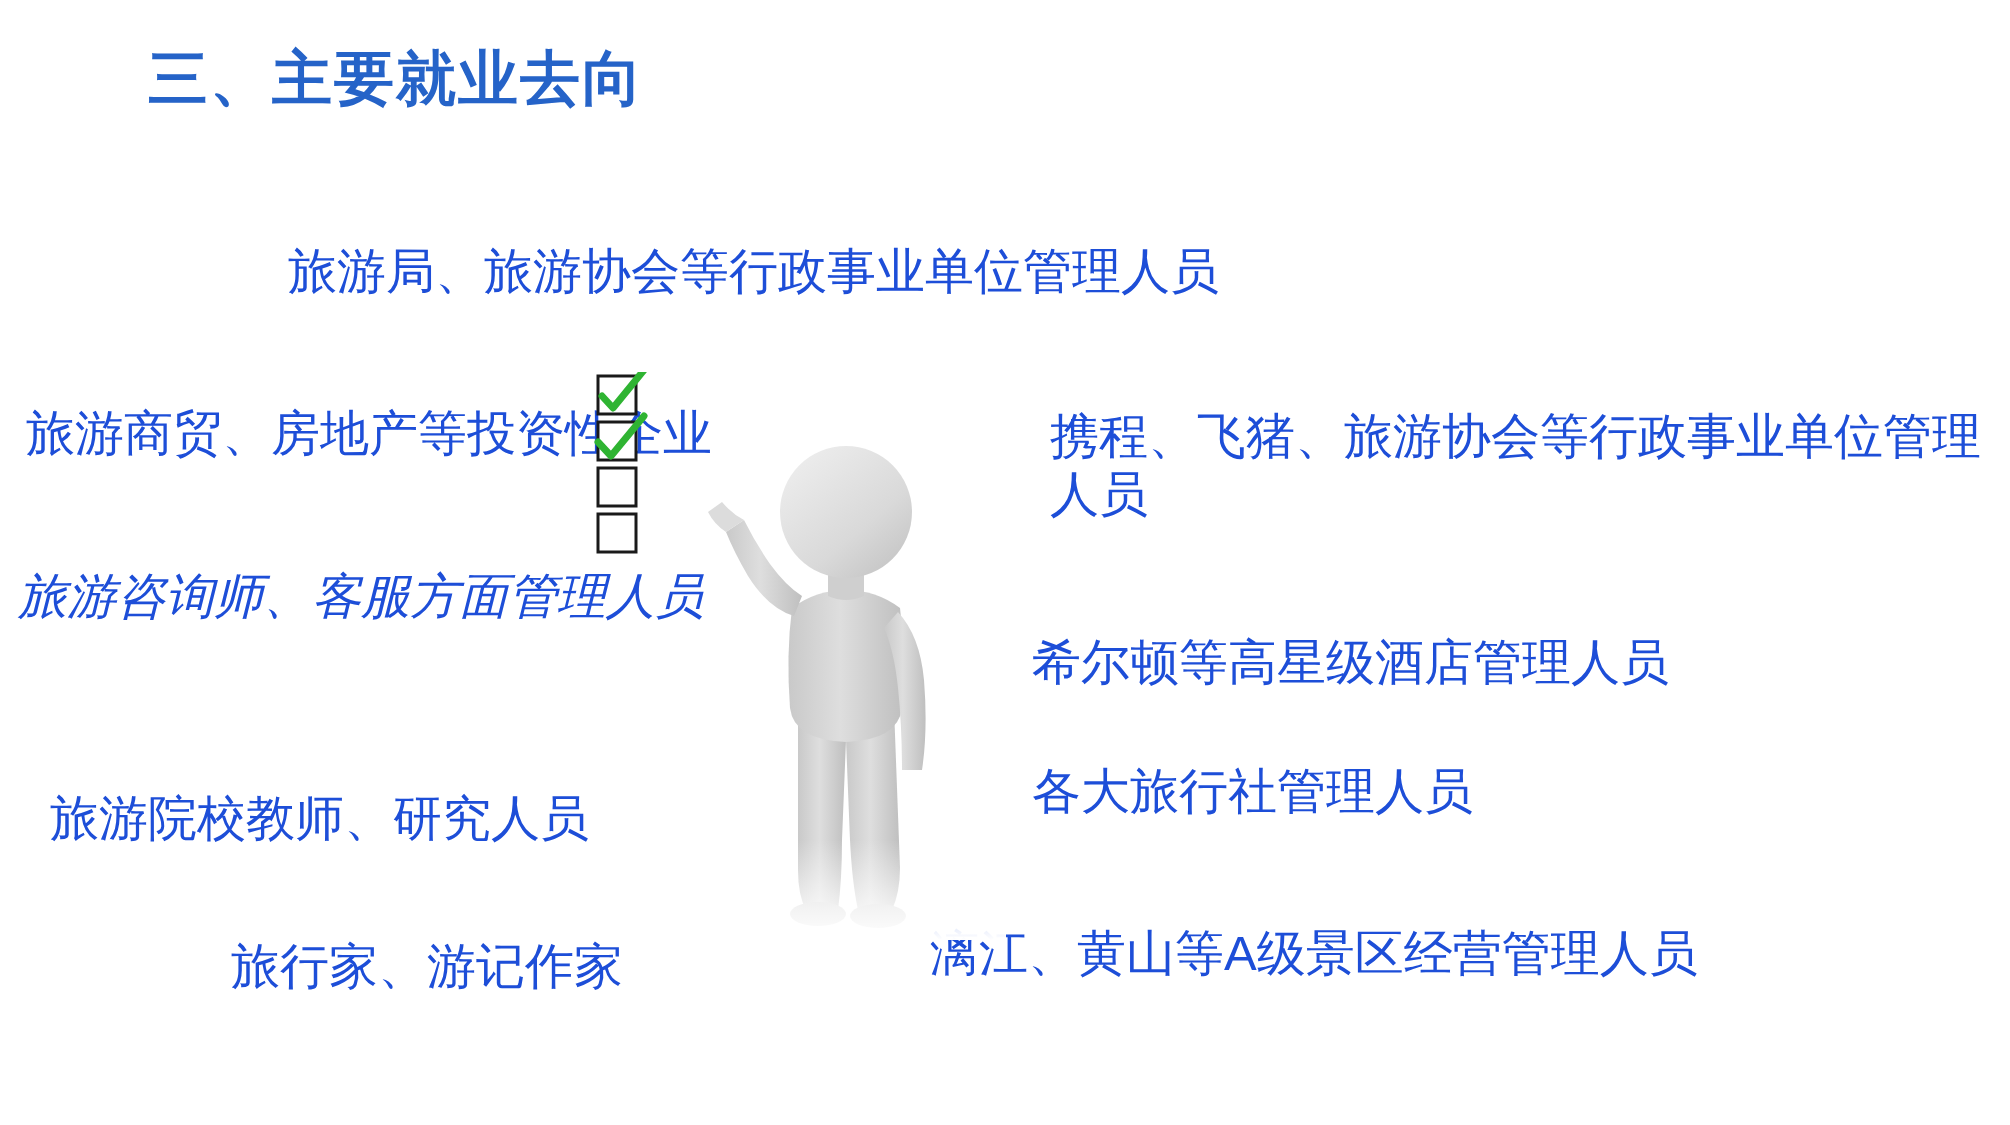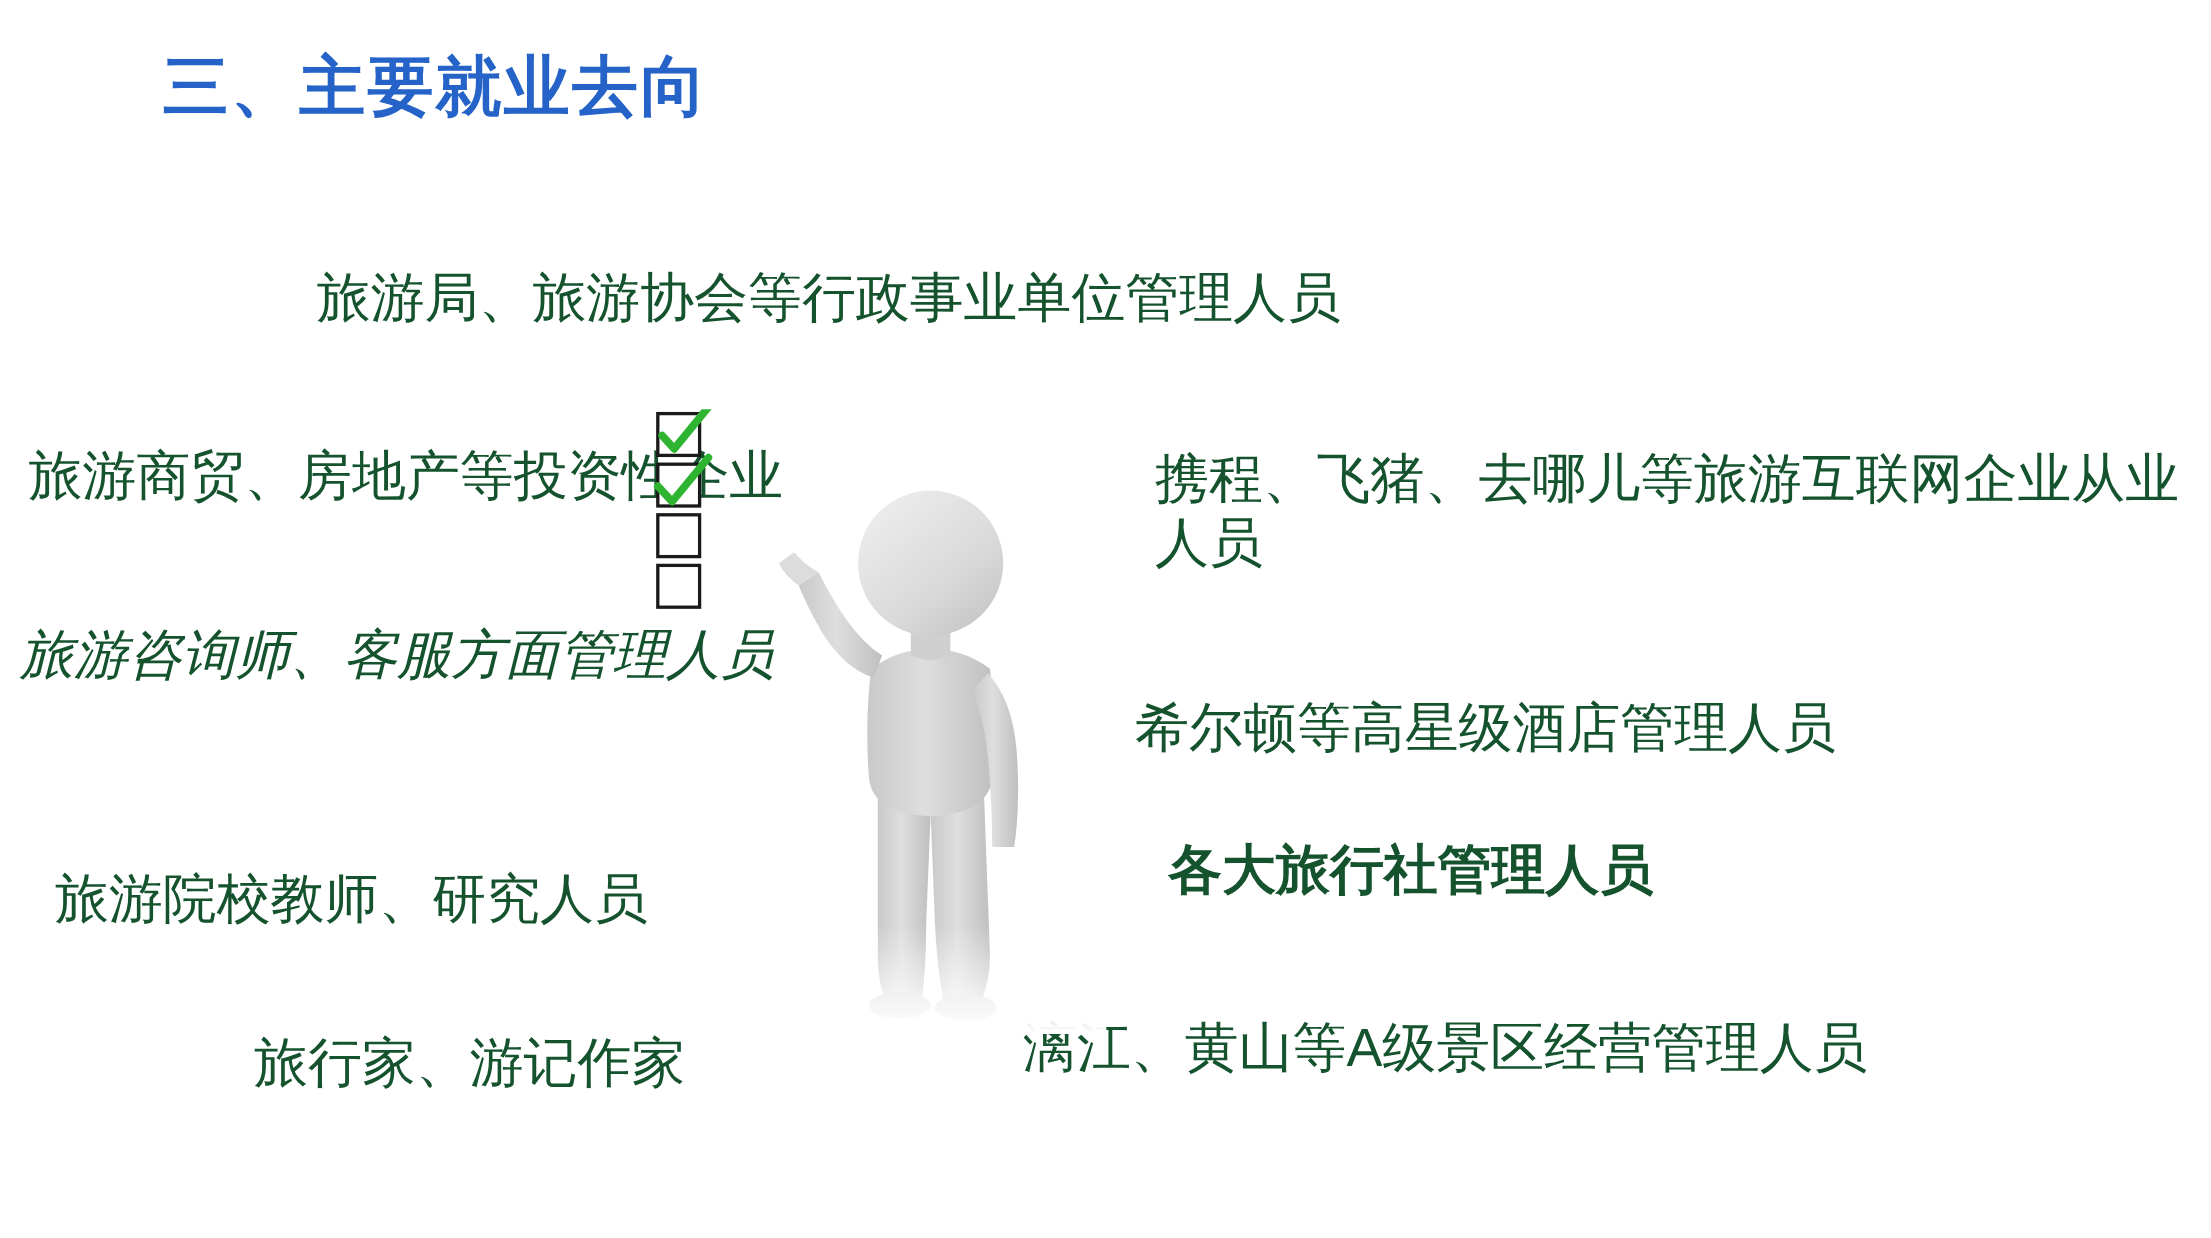--- a/index.html
+++ b/index.html
@@ -33,40 +33,40 @@
     color: #2563c8;
     white-space: nowrap;
     line-height: 1.15;
   }
 
   
   .txt {
     position: absolute;
     font-size: 49px;
     line-height: 1.18;
-    color: #14532d;
+    color: #1d4ed8;
     white-space: pre-wrap;
   }
 
   .lead {
     left: 288px;
     top: 243px;
     width: 1120px;
   }
 
   
   .l1 { left: 26px;  top: 405px; width: 700px; }
   .l2 { left: 18px;  top: 568px; width: 700px; font-style: italic; }
   .l3 { left: 50px;  top: 790px; width: 700px; }
   .l4 { left: 231px; top: 938px; width: 700px; font-family: Liberation Serif, serif; }
 
   
   .r1 { left: 1050px; top: 408px; width: 960px; }
   .r2 { left: 1032px; top: 634px; width: 900px; }
-  .r3 { left: 1062px; top: 763px; width: 900px; font-weight: bold; }
+  .r3 { left: 1032px; top: 763px; width: 900px; }
   .r4 { left: 930px;  top: 925px; width: 1060px; }
 
   
   .figure-wrap {
     position: absolute;
     left: 706px;
     top: 440px;
     width: 300px;
     height: 500px;
   }
@@ -79,21 +79,21 @@
 
   <div class="title">三、主要就业去向</div>
 
   <div class="txt lead">旅游局、旅游协会等行政事业单位管理人员</div>
 
   <div class="txt l1">旅游商贸、房地产等投资性企业</div>
   <div class="txt l2">旅游咨询师、客服方面管理人员</div>
   <div class="txt l3">旅游院校教师、研究人员</div>
   <div class="txt l4">旅行家、游记作家</div>
 
-  <div class="txt r1">携程、飞猪、去哪儿等旅游互联网企业从业人员</div>
+  <div class="txt r1">携程、飞猪、旅游协会等行政事业单位管理人员</div>
   <div class="txt r2">希尔顿等高星级酒店管理人员</div>
   <div class="txt r3">各大旅行社管理人员</div>
   <div class="txt r4">漓江、黄山等A级景区经营管理人员</div>
 
   <div class="figure-wrap">
     <svg width="300" height="500" viewBox="0 0 300 500" aria-hidden="true">
       <defs>
         <linearGradient id="bodyShade" x1="0" y1="0" x2="1" y2="0">
           <stop offset="0%" stop-color="#c9c9c9"></stop>
           <stop offset="45%" stop-color="#dedede"></stop>

